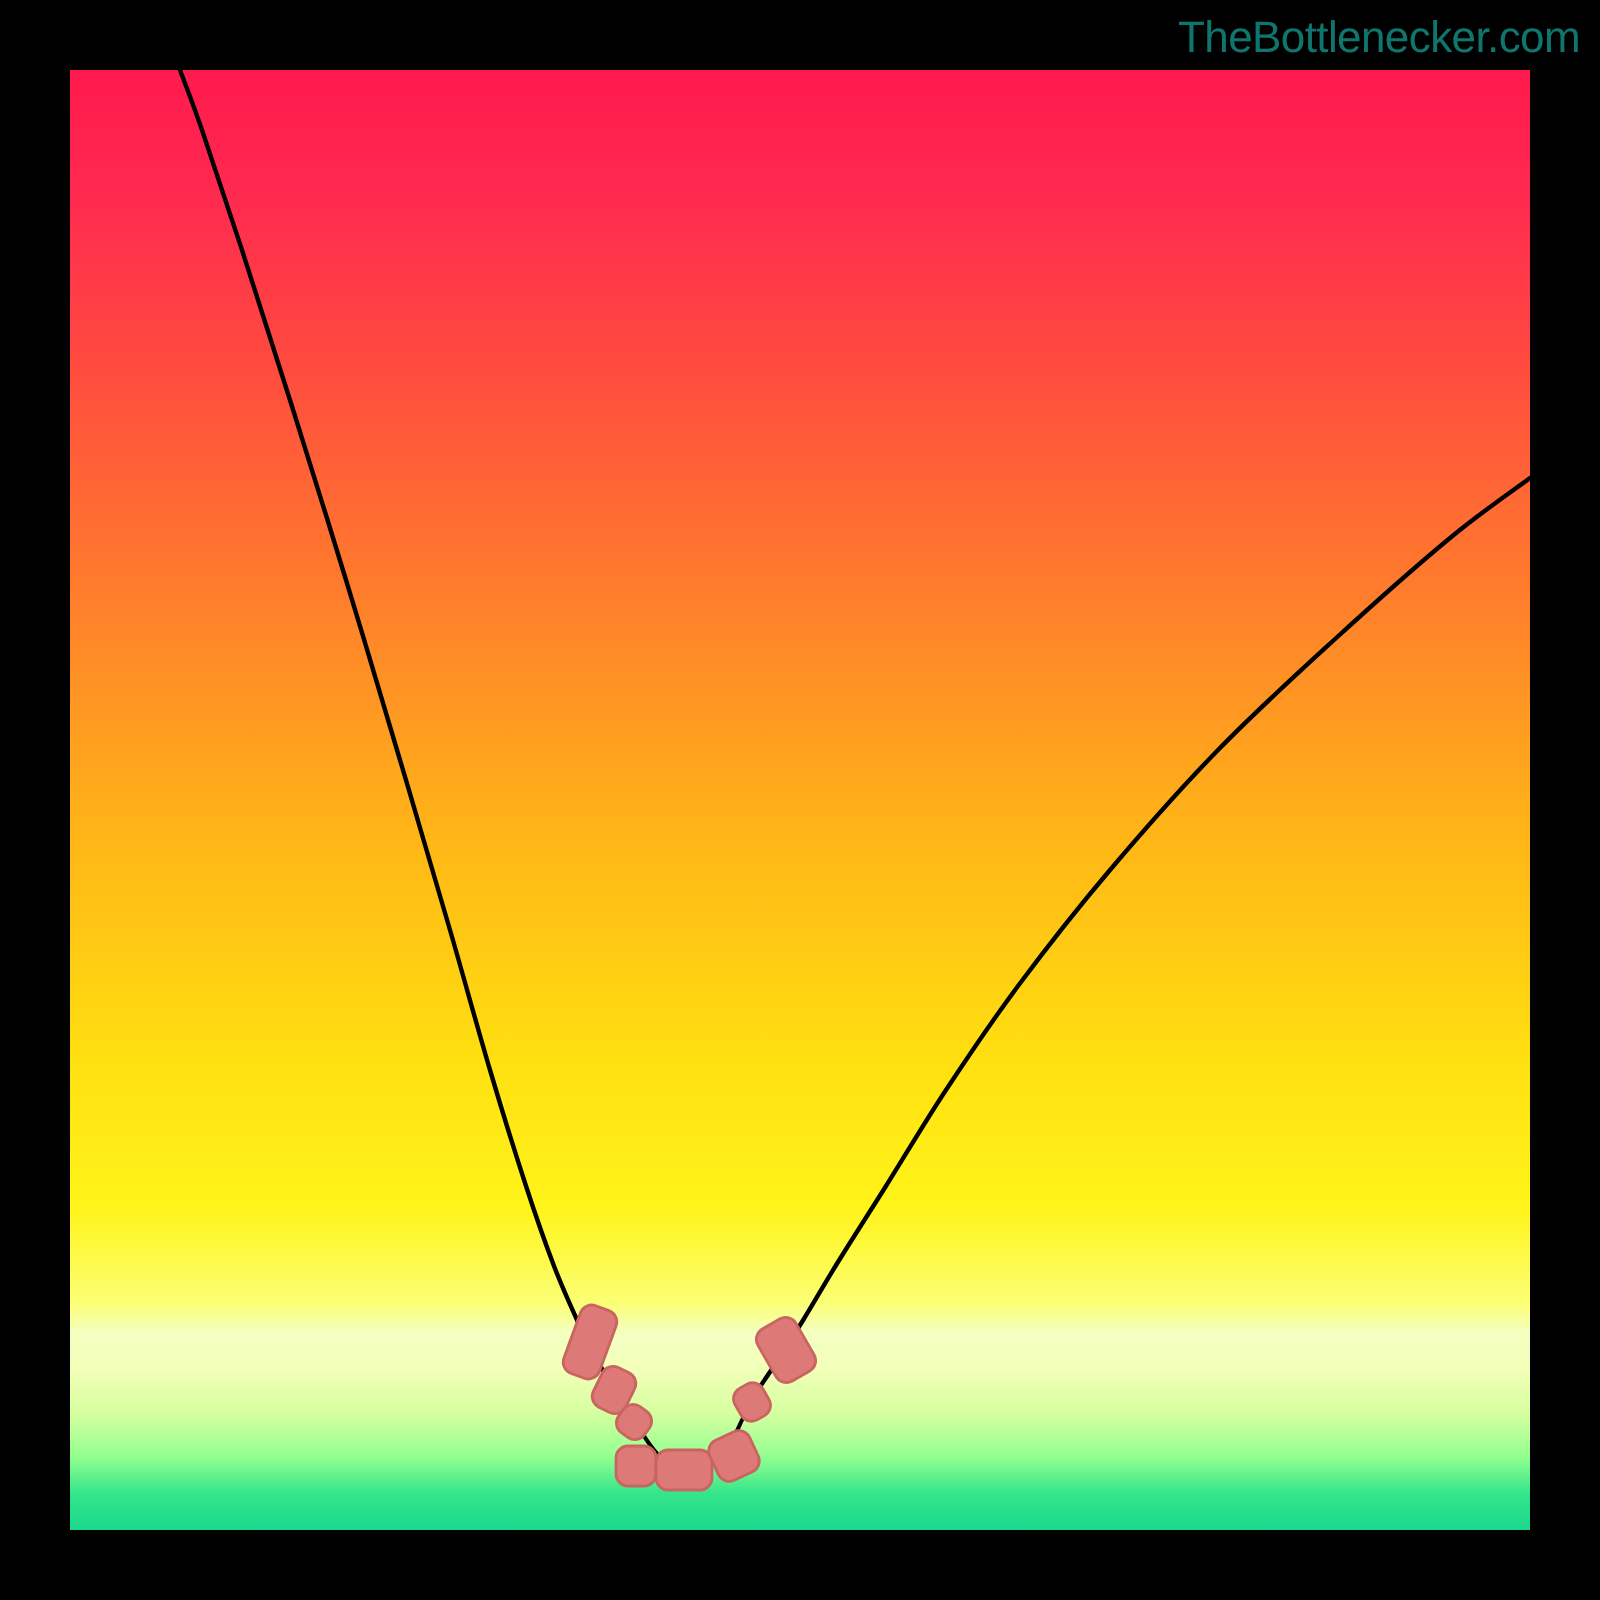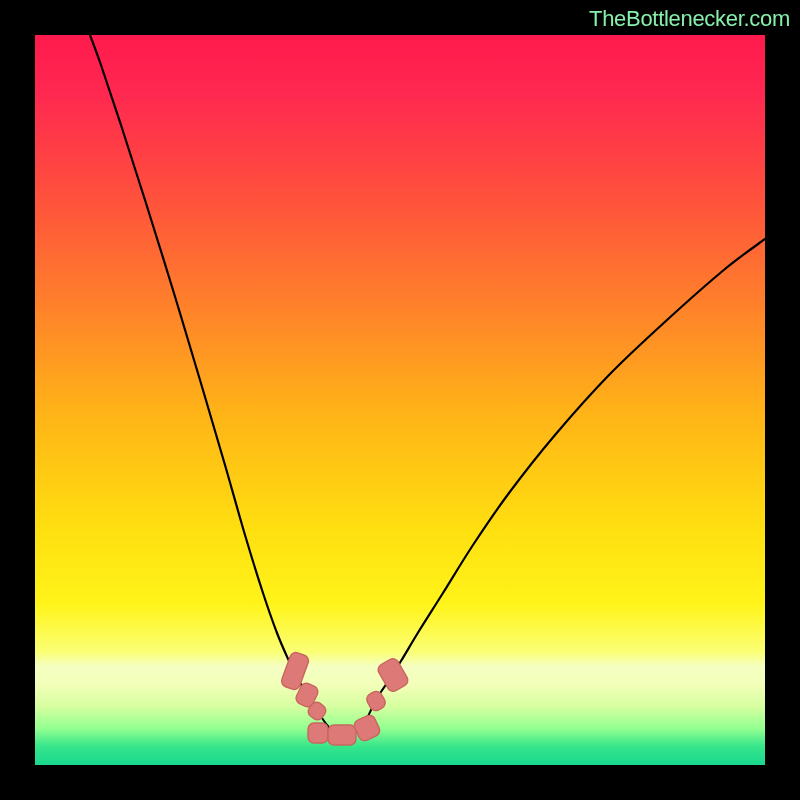--- a/index.html
+++ b/index.html
@@ -31,21 +31,21 @@
     position: absolute;
     left: 0;
     top: 0;
     width: 100%;
     height: 100%;
   }
   .credit {
     position: absolute;
     top: 6px;
     right: 10px;
-    color: #86efac;
+    color: #0f766e;
     font-size: 22px;
     font-weight: 500;
     letter-spacing: -0.3px;
   }
   svg.curves {
     position: absolute;
     left: 0;
     top: 0;
     width: 100%;
     height: 100%;

